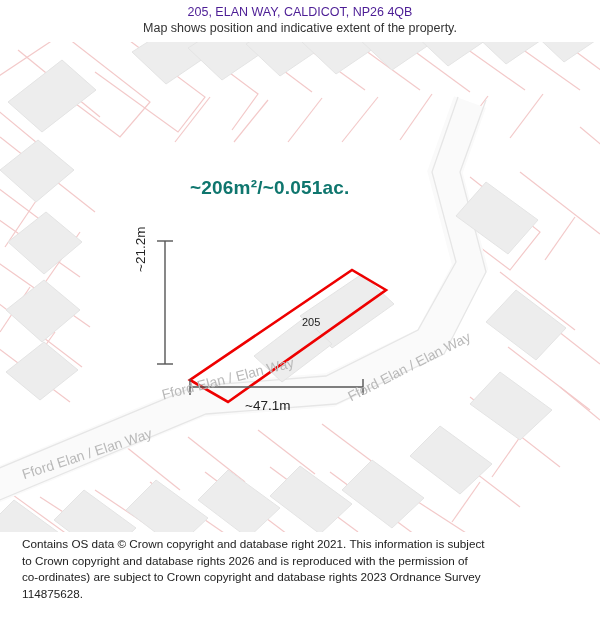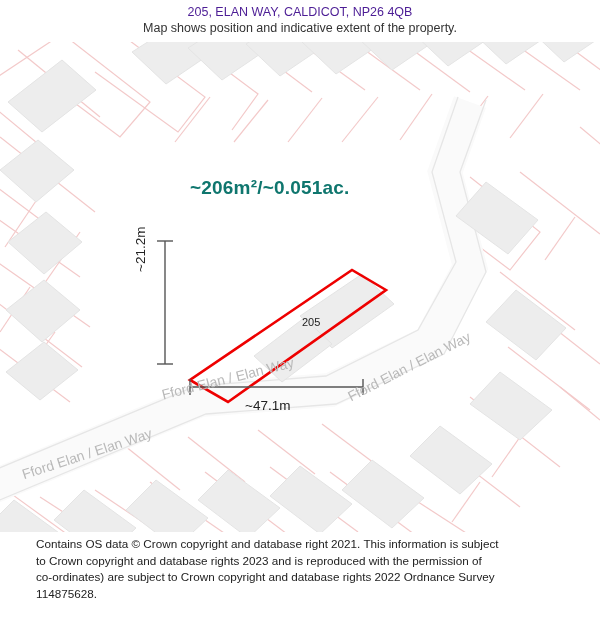--- a/index.html
+++ b/index.html
@@ -49,21 +49,21 @@
     height: 490px;
     overflow: hidden;
     background: #ffffff;
   }
   .map-svg {
     display: block;
   }
   .footer {
     position: absolute;
     top: 536px;
-    left: 16px;
+    left: 2px;
     width: 540px;
     padding: 0 20px;
     box-sizing: border-box;
     font-size: 11.7px;
     line-height: 16.5px;
     color: #222222;
   }
   .footer p {
     margin: 0;
   }
@@ -248,18 +248,18 @@
     <div class="dim-v">~21.2m</div>
     <div class="dim-h">~47.1m</div>
 
     <div class="road-label road-1">Fford Elan / Elan Way</div>
     <div class="road-label road-2">Fford Elan / Elan Way</div>
     <div class="road-label road-3">Fford Elan / Elan Way</div>
   </div>
 
   <div class="footer">
     <p>Contains OS data © Crown copyright and database right 2021. This information is subject</p>
-    <p>to Crown copyright and database rights 2023 and is reproduced with the permission of</p>
-    <p>co-ordinates) are subject to Crown copyright and database rights 2022 Ordnance Survey</p>
+    <p>to Crown copyright and database rights 2026 and is reproduced with the permission of</p>
+    <p>co-ordinates) are subject to Crown copyright and database rights 2023 Ordnance Survey</p>
     <p>114875628.</p>
   </div>
 
 </div>
 
 </body></html>

